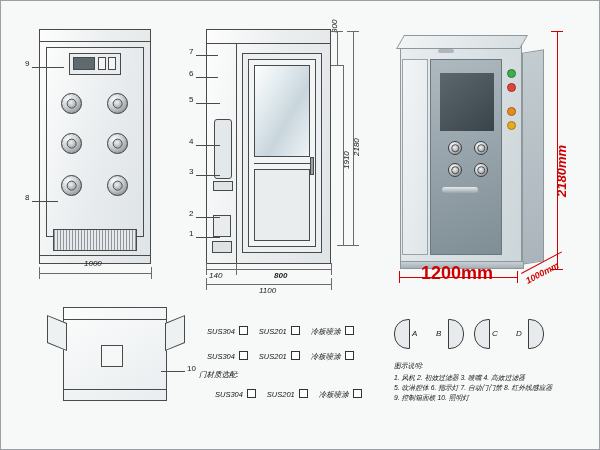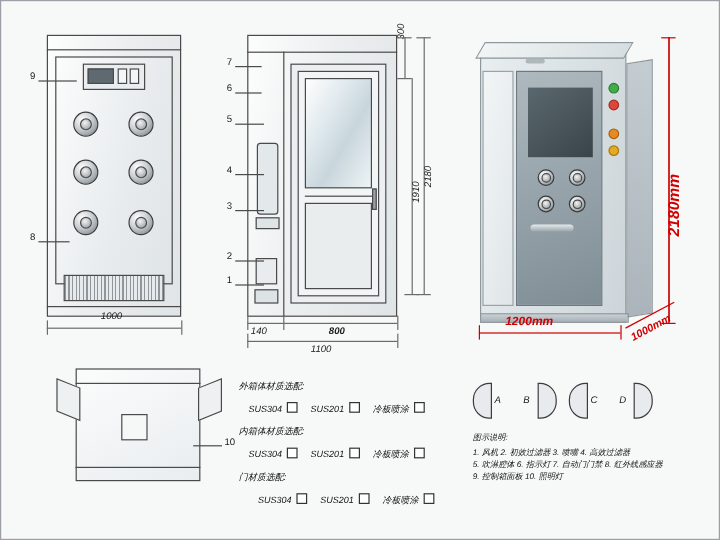--- a/index.html
+++ b/index.html
@@ -11,21 +11,21 @@
   .dim{font-size:8px;color:#1a1a1a;font-style:italic;}
   .line{position:absolute;background:#4a4a4a;}
   .hline{height:1px;}
   .vline{width:1px;}
   .thin{background:#6b6b6b;}
   .box{position:absolute;border:1px solid #4a4a4a;box-sizing:border-box;}
   .grad-panel{background:linear-gradient(100deg,#fdfdfd 0%,#eceff0 45%,#dfe4e6 100%);}
   .nozzle{position:absolute;border-radius:50%;border:1px solid #3c3c3c;background:radial-gradient(circle at 35% 30%,#ffffff 0%,#c9cfd2 45%,#6f7679 100%);}
   .nozzle:after{content:"";position:absolute;left:50%;top:50%;width:46%;height:46%;transform:translate(-50%,-50%);border-radius:50%;border:1px solid #4a4a4a;background:radial-gradient(circle at 40% 35%,#f2f4f5,#8d9497);}
   .glass{background:linear-gradient(120deg,rgba(255,255,255,.95) 0%,rgba(222,232,236,.95) 35%,rgba(198,212,219,.95) 60%,rgba(238,244,246,.95) 100%);}
-  .big-dim{font-size:10px;font-weight:bold;color:#d00000;font-style:italic;text-align:right;}
+  .big-dim{font-size:18px;font-weight:bold;color:#d00000;text-align:right;}
   .big-dim-v{font-size:13px;font-weight:bold;color:#d00000;font-style:italic;transform:rotate(-90deg);transform-origin:left top;}
   .big-dim-s{font-size:9px;font-weight:bold;color:#d00000;font-style:italic;transform:rotate(-28deg);transform-origin:left top;}
   .leader{position:absolute;background:#d00000;height:1px;}
   .tick{position:absolute;background:#d00000;width:1px;}
   .spec{font-size:7.5px;font-style:italic;color:#111;white-space:nowrap;}
   .chk{display:inline-block;width:7px;height:7px;border:1px solid #333;vertical-align:-1px;background:#fff;}
   .legend{font-size:6.8px;font-style:italic;color:#111;white-space:nowrap;line-height:10px;}
 </style>
 </head>
 <body>
@@ -181,30 +181,28 @@
     <div class="line hline" style="left:0;top:88px;width:104px;"></div>
     <div class="box" style="left:38px;top:44px;width:22px;height:22px;background:#f6f8f8;"></div>
   </div>
 
   <div class="abs" style="left:46px;top:318px;width:18px;height:26px;border:1px solid #4a4a4a;background:#eef1f2;transform:skewY(22deg);"></div>
   <div class="abs" style="left:164px;top:318px;width:18px;height:26px;border:1px solid #4a4a4a;background:#eef1f2;transform:skewY(-22deg);"></div>
   <div class="abs lbl" style="left:186px;top:363px;text-align:center;">10</div>
   <div class="line hline" style="left:160px;top:370px;width:24px;"></div>
 
   <div class="abs" style="left:198px;top:316px;width:190px;">
-    <div class="spec">外箱体材质选配:</div>
     <div style="margin:3px 0 7px 8px;">
       <span class="spec">SUS304</span>
       <span class="chk"></span>
       <span class="spec" style="margin-left:6px;">SUS201</span>
       <span class="chk"></span>
       <span class="spec" style="margin-left:6px;">冷板喷涂</span>
       <span class="chk"></span>
     </div>
-    <div class="spec">内箱体材质选配:</div>
     <div style="margin:3px 0 7px 8px;">
       <span class="spec">SUS304</span>
       <span class="chk"></span>
       <span class="spec" style="margin-left:6px;">SUS201</span>
       <span class="chk"></span>
       <span class="spec" style="margin-left:6px;">冷板喷涂</span>
       <span class="chk"></span>
     </div>
     <div class="spec">门材质选配:</div>
     <div style="margin:3px 0 0 16px;">

